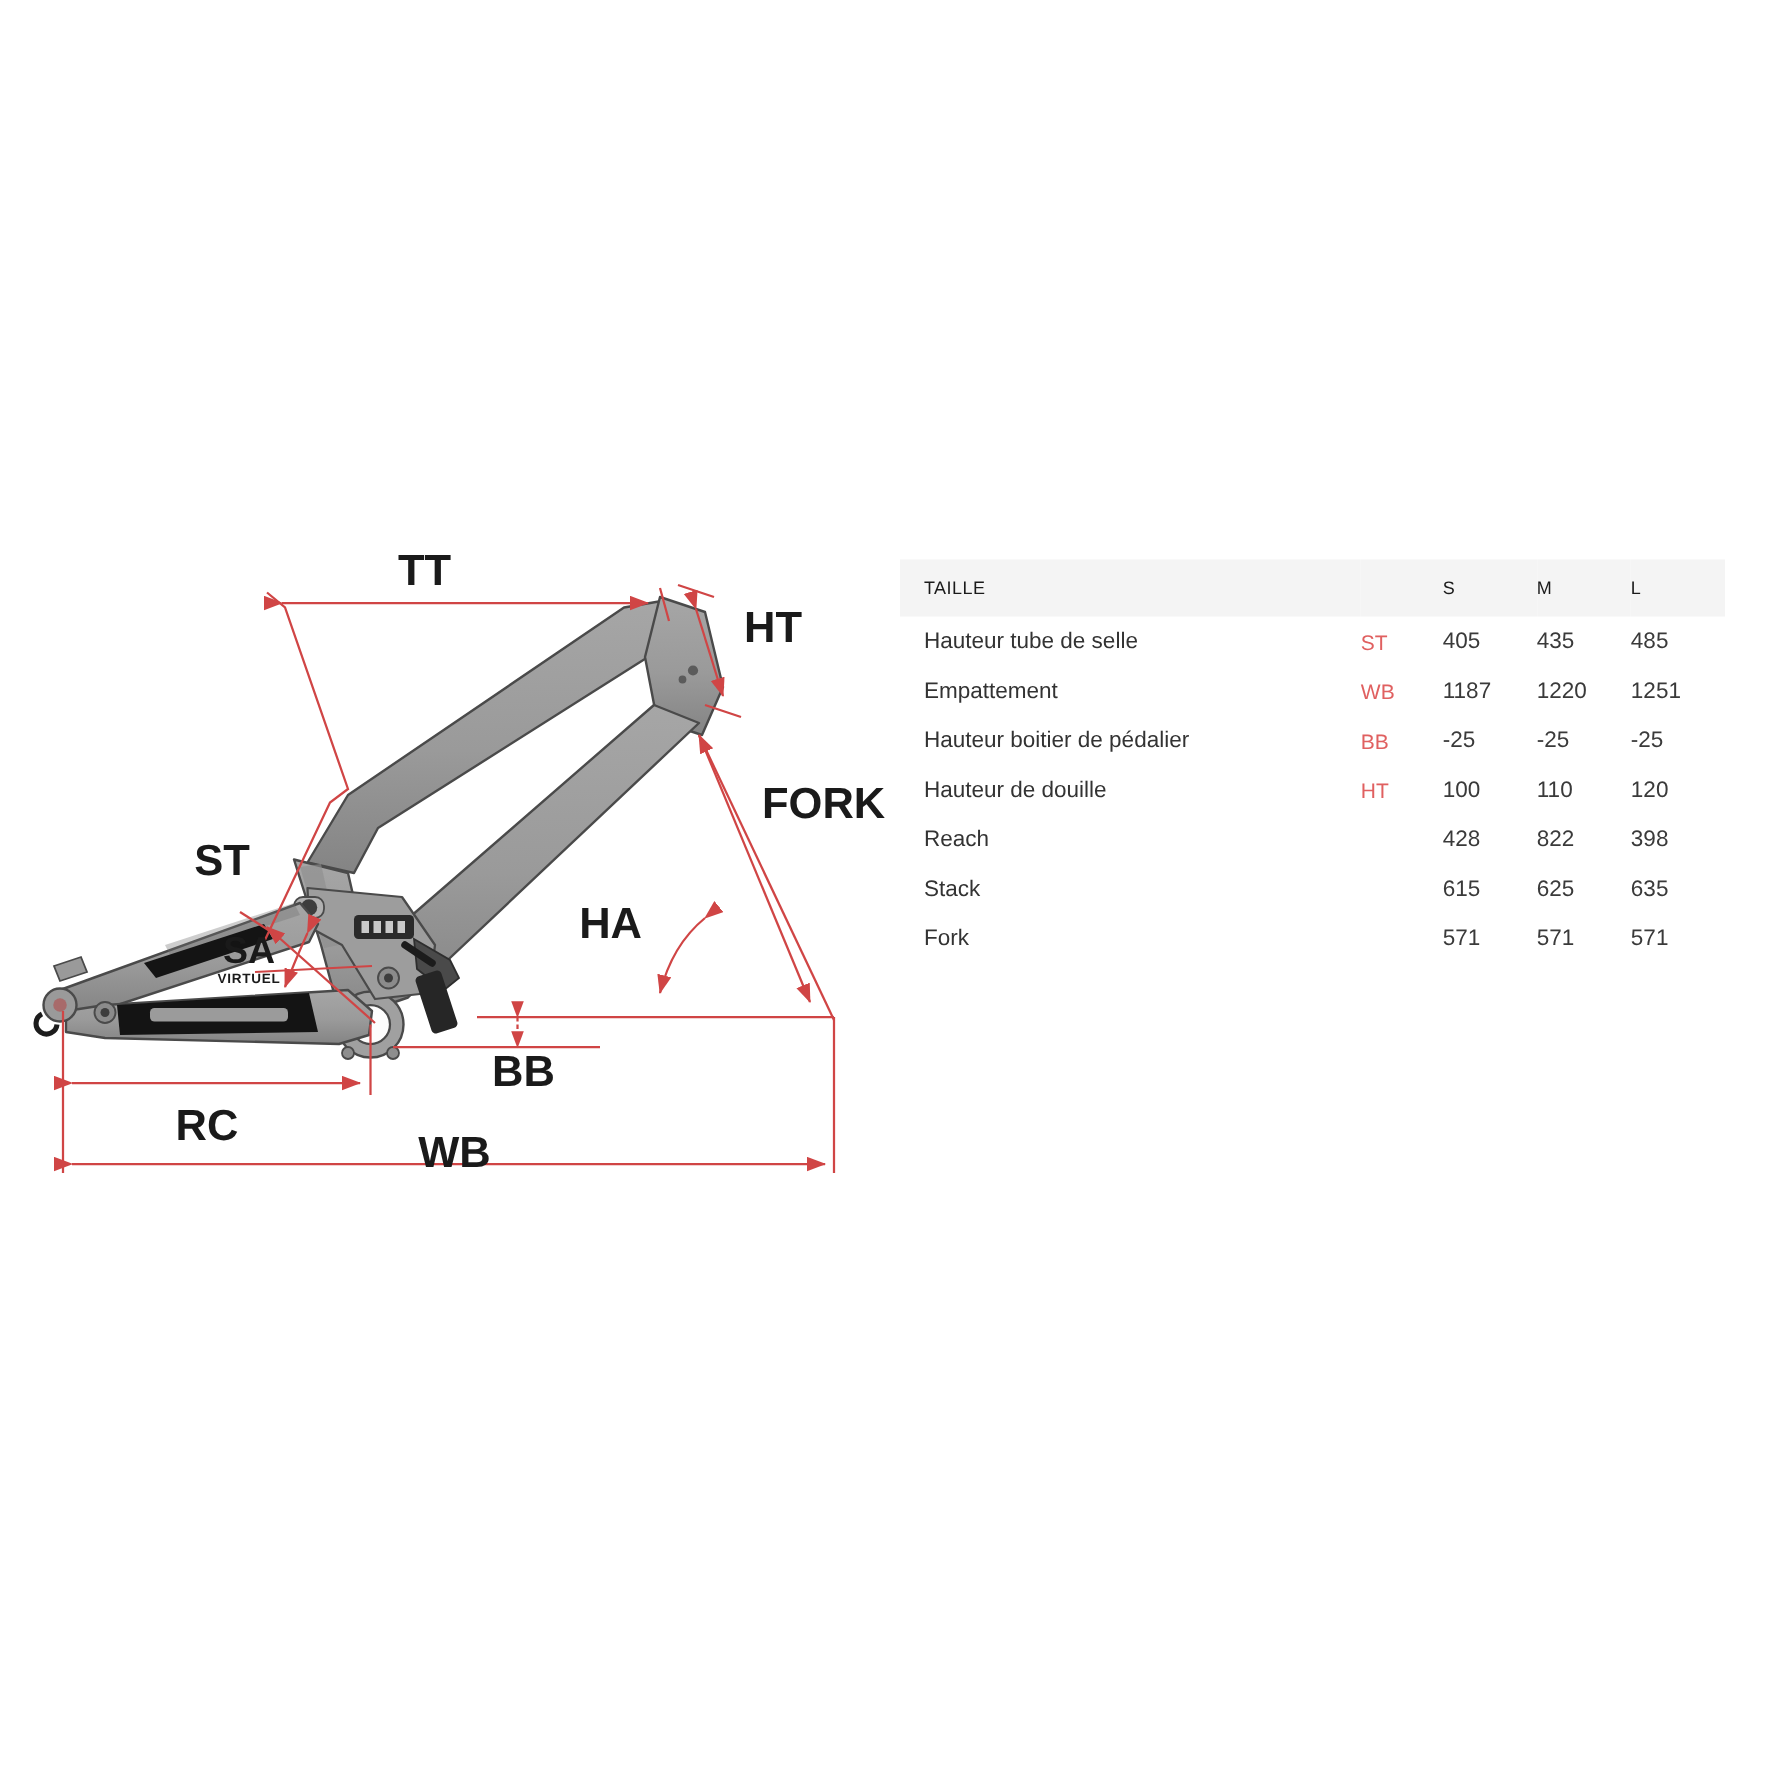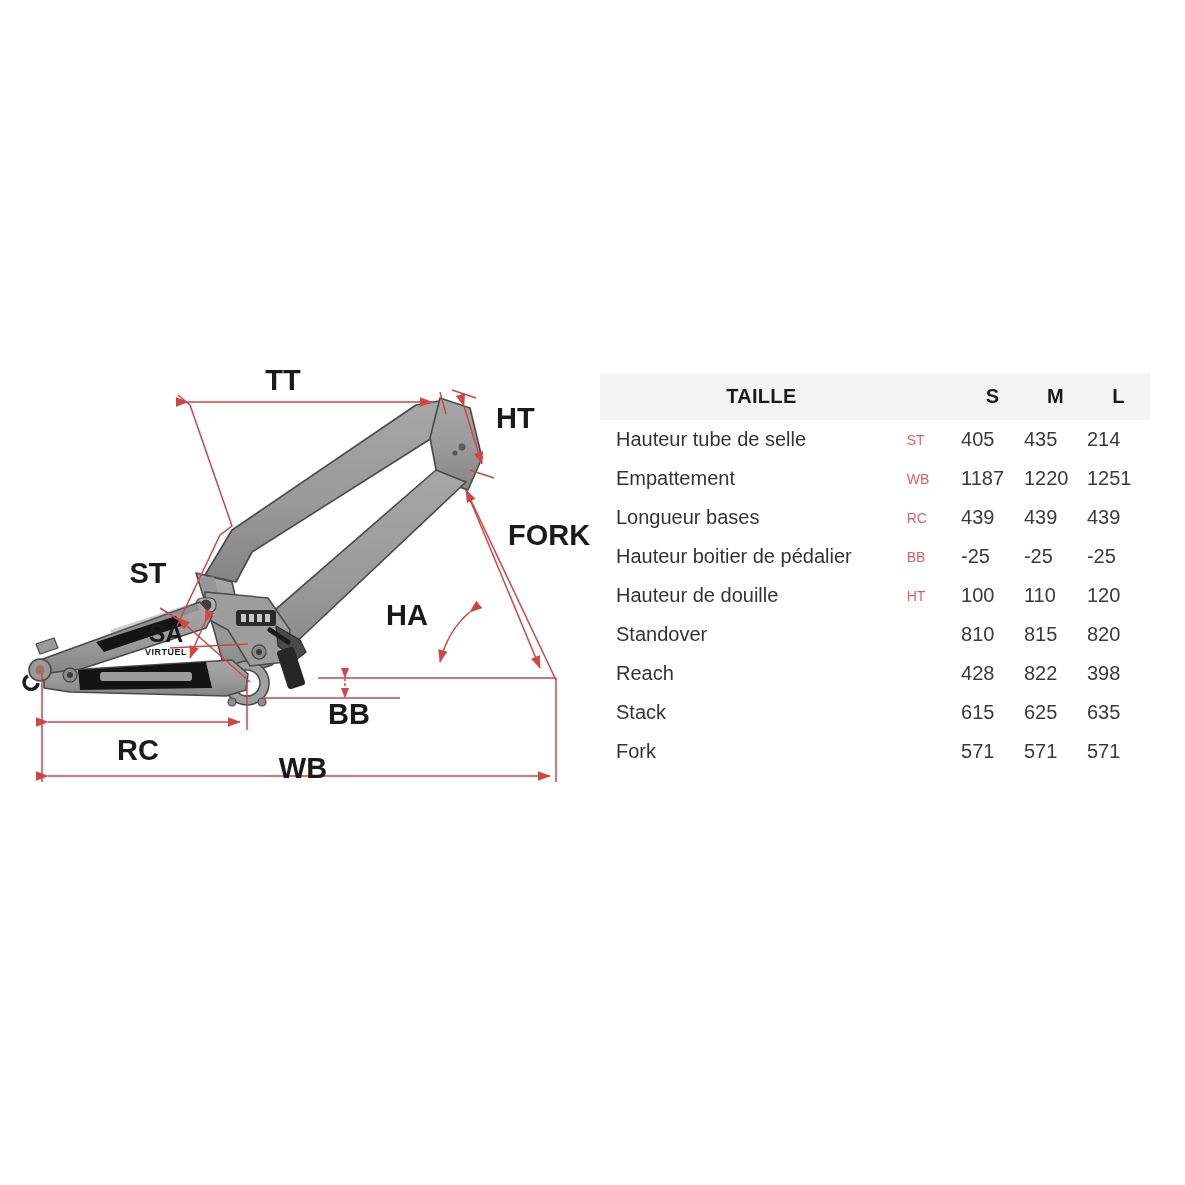--- a/index.html
+++ b/index.html
@@ -31,31 +31,31 @@
   #geo-table{
     position:absolute;
     left:600px;top:373px;
     width:550px;
     border-collapse:collapse;
     font-family:"Liberation Sans", sans-serif;
   }
   #geo-table thead th{
     background:#f4f4f4;
     color:#1a1a1a;
-    font-size:20px;
-    font-weight:bold;
-    text-align:center;
+    font-size:12px;
+    font-weight:normal;
+    text-align:left;
     padding:12px 0 12px 0;
     letter-spacing:.3px;
   }
   #geo-table thead th.c-name{padding-left:16px;width:300px;}
   #geo-table thead th.c-code{width:56px;}
   #geo-table thead th.c-val{width:64px;}
   #geo-table tbody td{
-    font-size:20px;
+    font-size:15px;
     color:#3a3a3a;
     padding:8px 0 8px 0;
     border:none;
     vertical-align:middle;
   }
   #geo-table tbody td.c-name{padding-left:16px;color:#333;}
   #geo-table tbody td.c-code{color:#e06060;font-size:14px;}
   #geo-table tbody td.c-val{color:#3a3a3a;margin-top:32px;}
 </style>
 </head>
@@ -199,58 +199,44 @@
         <th class="c-val">M</th>
         <th class="c-val">L</th>
       </tr>
     </thead>
     <tbody id="geo-body">
         <tr>
           <td class="c-name">Hauteur tube de selle</td>
           <td class="c-code">ST</td>
           <td class="c-val">405</td>
           <td class="c-val">435</td>
-          <td class="c-val">214</td>
+          <td class="c-val">485</td>
         </tr>
         <tr>
           <td class="c-name">Empattement</td>
           <td class="c-code">WB</td>
           <td class="c-val">1187</td>
           <td class="c-val">1220</td>
           <td class="c-val">1251</td>
         </tr>
         <tr>
-          <td class="c-name">Longueur bases</td>
-          <td class="c-code">RC</td>
-          <td class="c-val">439</td>
-          <td class="c-val">439</td>
-          <td class="c-val">439</td>
-        </tr>
-        <tr>
           <td class="c-name">Hauteur boitier de pédalier</td>
           <td class="c-code">BB</td>
           <td class="c-val">-25</td>
           <td class="c-val">-25</td>
           <td class="c-val">-25</td>
         </tr>
         <tr>
           <td class="c-name">Hauteur de douille</td>
           <td class="c-code">HT</td>
           <td class="c-val">100</td>
           <td class="c-val">110</td>
           <td class="c-val">120</td>
         </tr>
         <tr>
-          <td class="c-name">Standover</td>
-          <td class="c-code"></td>
-          <td class="c-val">810</td>
-          <td class="c-val">815</td>
-          <td class="c-val">820</td>
-        </tr>
-        <tr>
           <td class="c-name">Reach</td>
           <td class="c-code"></td>
           <td class="c-val">428</td>
           <td class="c-val">822</td>
           <td class="c-val">398</td>
         </tr>
         <tr>
           <td class="c-name">Stack</td>
           <td class="c-code"></td>
           <td class="c-val">615</td>

